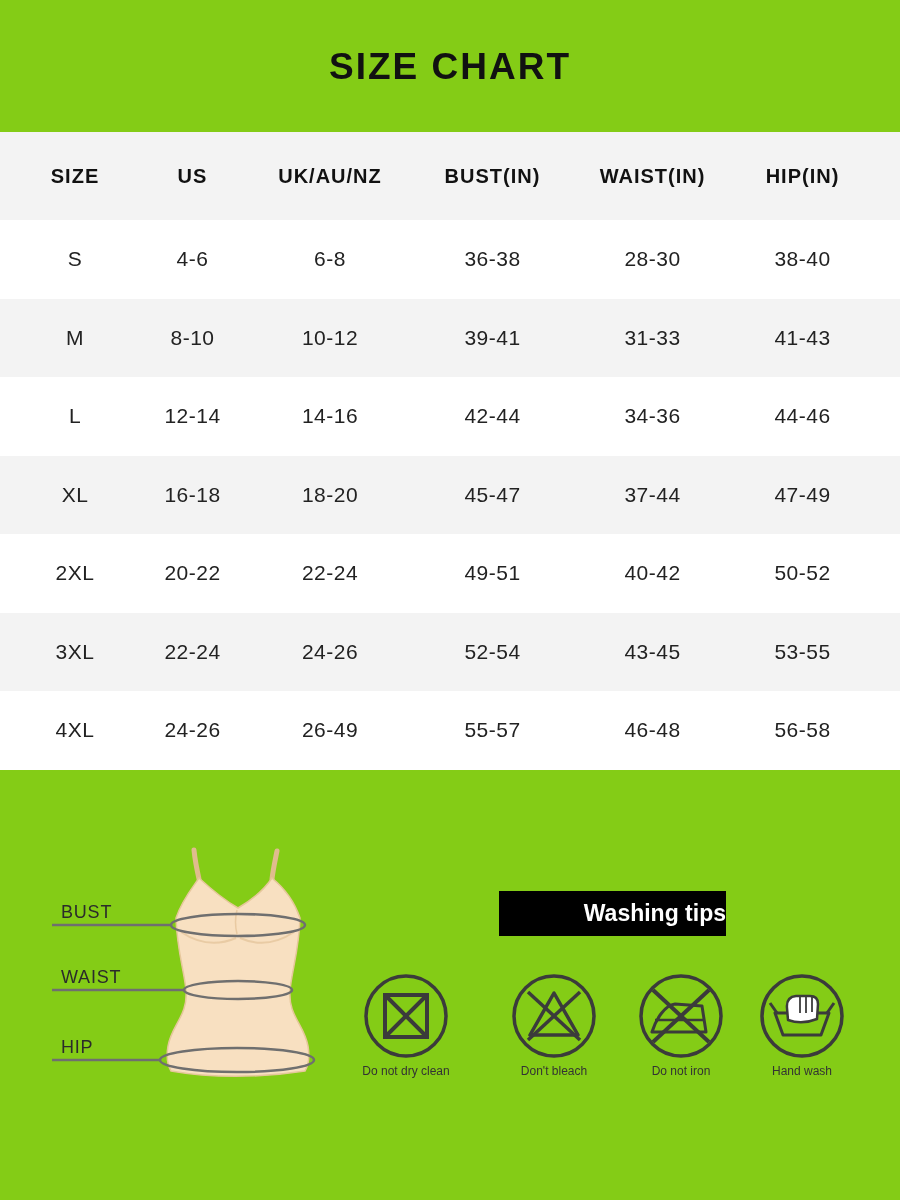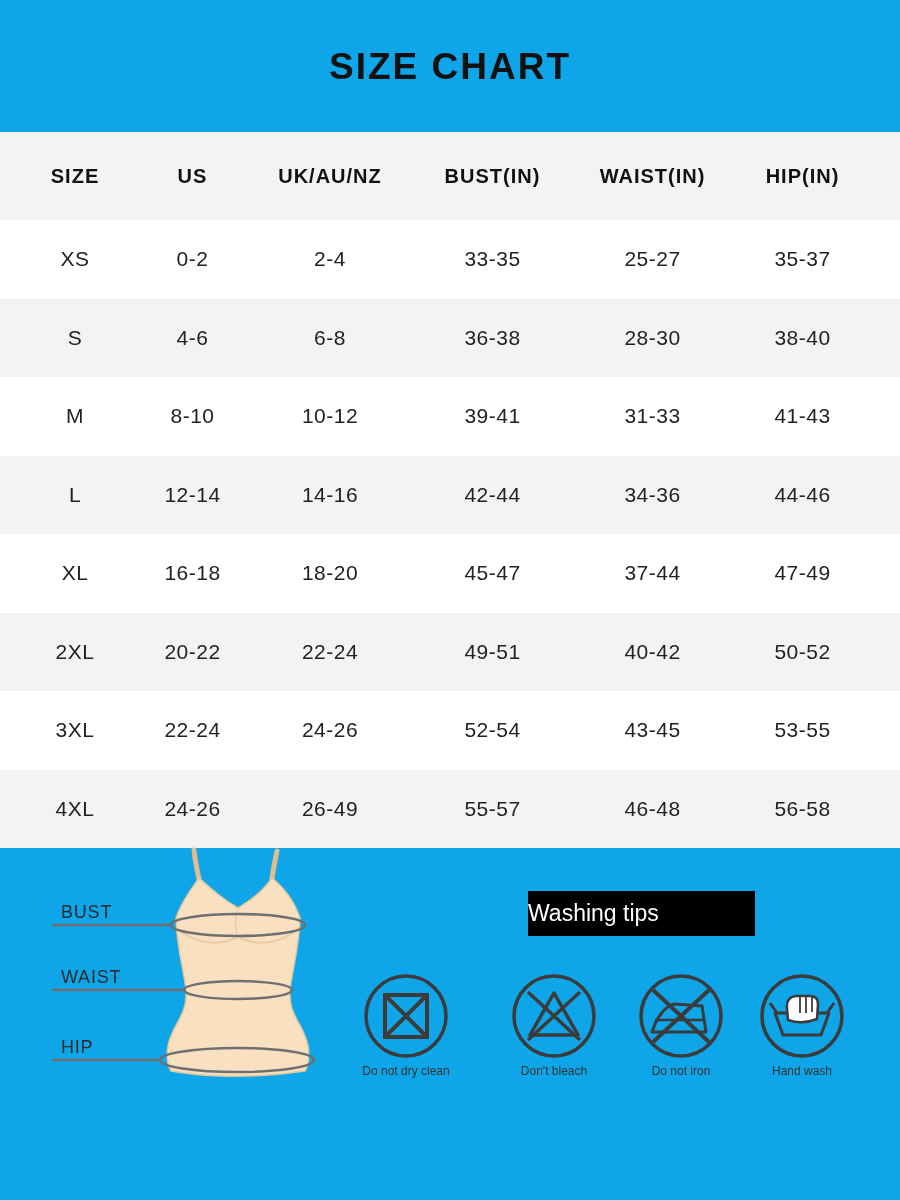--- a/index.html
+++ b/index.html
@@ -3,21 +3,21 @@
 <meta charset="utf-8">
 <style>
   * { margin: 0; padding: 0; box-sizing: border-box; }
   html, body { background: #ffffff; }
   body { font-family: "Liberation Sans", sans-serif; }
 
   .page {
     position: relative;
     width: 900px;
     height: 1200px;
-    background: #0ea5e9;
+    background: #84cc16;
     overflow: hidden;
   }
 
   .title {
     position: absolute;
     top: 46px;
     left: 0;
     width: 100%;
     text-align: center;
     font-size: 37px;
@@ -67,24 +67,23 @@
 
   .wash-banner {
     position: absolute;
     left: 499px;
     top: 891px;
     width: 227px;
     height: 45px;
     background: #000000;
     color: #ffffff;
     font-size: 23px;
-    font-weight: 400;
-    text-align: left;
+    font-weight: 700;
+    text-align: right;
     line-height: 45px;
-    margin-left: 29px;
   }
 
   .tip {
     position: absolute;
     top: 972px;
     width: 160px;
     text-align: center;
   }
   .tip .tip-icon { display: block; margin: 0 auto; }
   .tip .tip-label {
@@ -125,28 +124,20 @@
       <tr>
         <th class="col-first">SIZE</th>
         <th>US</th>
         <th>UK/AU/NZ</th>
         <th>BUST(IN)</th>
         <th>WAIST(IN)</th>
         <th class="col-last">HIP(IN)</th>
       </tr>
     </thead>
     <tbody>
-      <tr>
-        <td class="col-first">XS</td>
-        <td>0-2</td>
-        <td>2-4</td>
-        <td>33-35</td>
-        <td>25-27</td>
-        <td class="col-last">35-37</td>
-      </tr>
       <tr>
         <td class="col-first">S</td>
         <td>4-6</td>
         <td>6-8</td>
         <td>36-38</td>
         <td>28-30</td>
         <td class="col-last">38-40</td>
       </tr>
       <tr>
         <td class="col-first">M</td>

